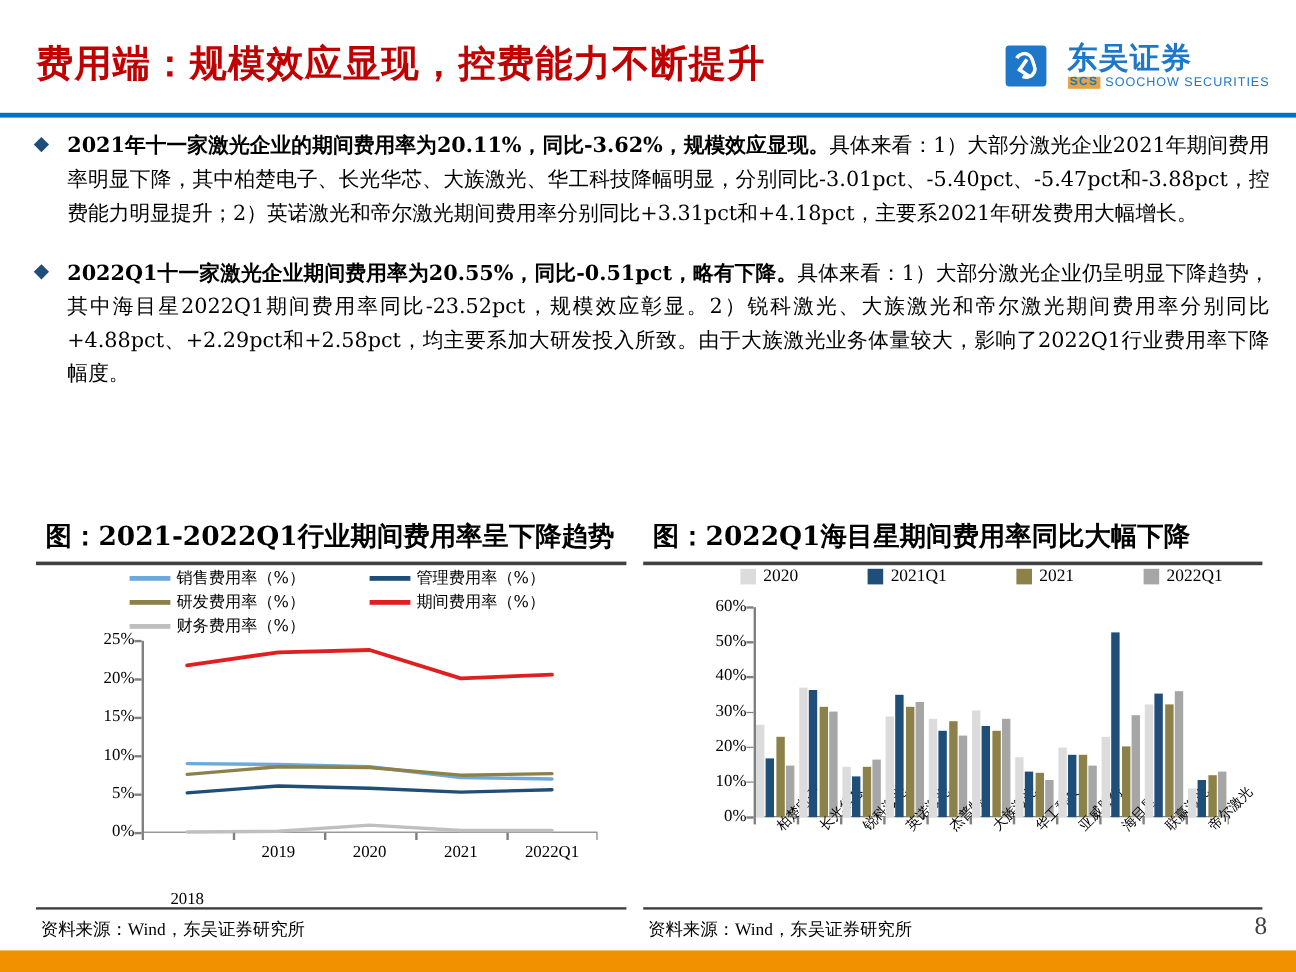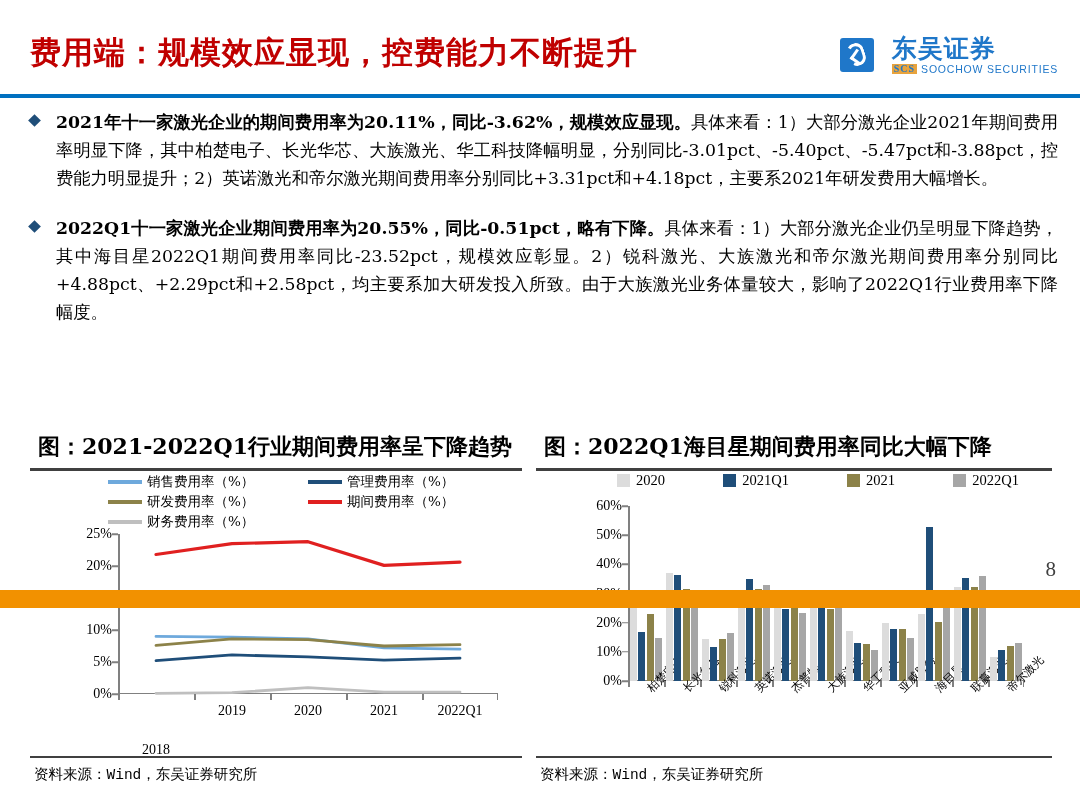--- a/index.html
+++ b/index.html
@@ -1,21 +1,21 @@
 <!DOCTYPE html>
 <html><head>
 <meta charset="utf-8">
 <style>
   html,body{margin:0;padding:0;}
   body{
     width:1080px;height:810px;background:#ffffff;
     font-family:"Liberation Serif","DejaVu Serif",serif;
     overflow:hidden;position:relative;
   }
-  .slide{position:relative;width:1080px;height:608px;background:#fff;}
+  .slide{position:relative;width:1080px;height:810px;background:#fff;}
 
   
   .hdr{position:absolute;left:0;top:0;width:1080px;height:98px;}
   .hdr-title{
     position:absolute;left:30px;top:32px;
     font-size:31px;font-weight:bold;color:#C00000;
     letter-spacing:1px;white-space:nowrap;
     font-family:"DejaVu Serif","Liberation Serif",serif;
   }
   .logo{position:absolute;right:22px;top:36px;display:flex;align-items:center;gap:18px;}
@@ -35,21 +35,21 @@
     transform:rotate(35deg);
   }
   .logo-txt{display:flex;flex-direction:column;line-height:1;}
   .logo-cn{
     font-size:25px;font-weight:bold;color:#1F77C9;letter-spacing:1px;
     font-family:"DejaVu Serif","Liberation Serif",serif;
   }
   .logo-sub{display:flex;align-items:center;gap:4px;margin-top:3px;}
   .logo-scs{
     font-size:10px;font-weight:bold;color:#1F77C9;background:#E8A33D;
-    padding:0 2px;letter-spacing:1px;font-family:Liberation Serif, serif;
+    padding:0 2px;letter-spacing:1px;font-family:Liberation Sans, sans-serif;
   }
   .logo-en{
     font-size:10.5px;color:#1F77C9;letter-spacing:.8px;
     font-family:"Liberation Sans",sans-serif;
   }
   .hdr-rule{position:absolute;left:0;top:94px;width:1080px;height:4px;background:#0070C0;}
 
   
   .bullets{position:absolute;left:26px;top:108px;width:1032px;}
   .bullet{position:relative;padding-left:30px;margin-bottom:22px;}
@@ -70,21 +70,21 @@
   .panel.right{left:536px;width:516px;}
   .p-title{
     font-size:22px;font-weight:bold;color:#000;
     padding:2px 0 6px 8px;white-space:nowrap;
     font-family:"DejaVu Serif","Liberation Serif",serif;
   }
   .p-rule{height:2.5px;background:#404040;width:100%;}
   .p-foot-rule{position:absolute;left:0;bottom:30px;width:100%;height:2px;background:#404040;}
   .p-src{
     position:absolute;left:4px;bottom:4px;font-size:14.5px;color:#000;
-    font-family:Liberation Mono, monospace;white-space:nowrap;
+    font-family:Liberation Serif, serif;white-space:nowrap;
   }
   .pagenum{
     position:absolute;right:24px;bottom:26px;font-size:21px;color:#404040;
     font-family:"Liberation Serif",serif;
   }
   .btmbar{position:absolute;left:0;bottom:0;width:1080px;height:18px;background:#F29100;}
 
   
   .legend-line{position:absolute;left:78px;top:42px;width:400px;
     display:flex;flex-wrap:wrap;}

